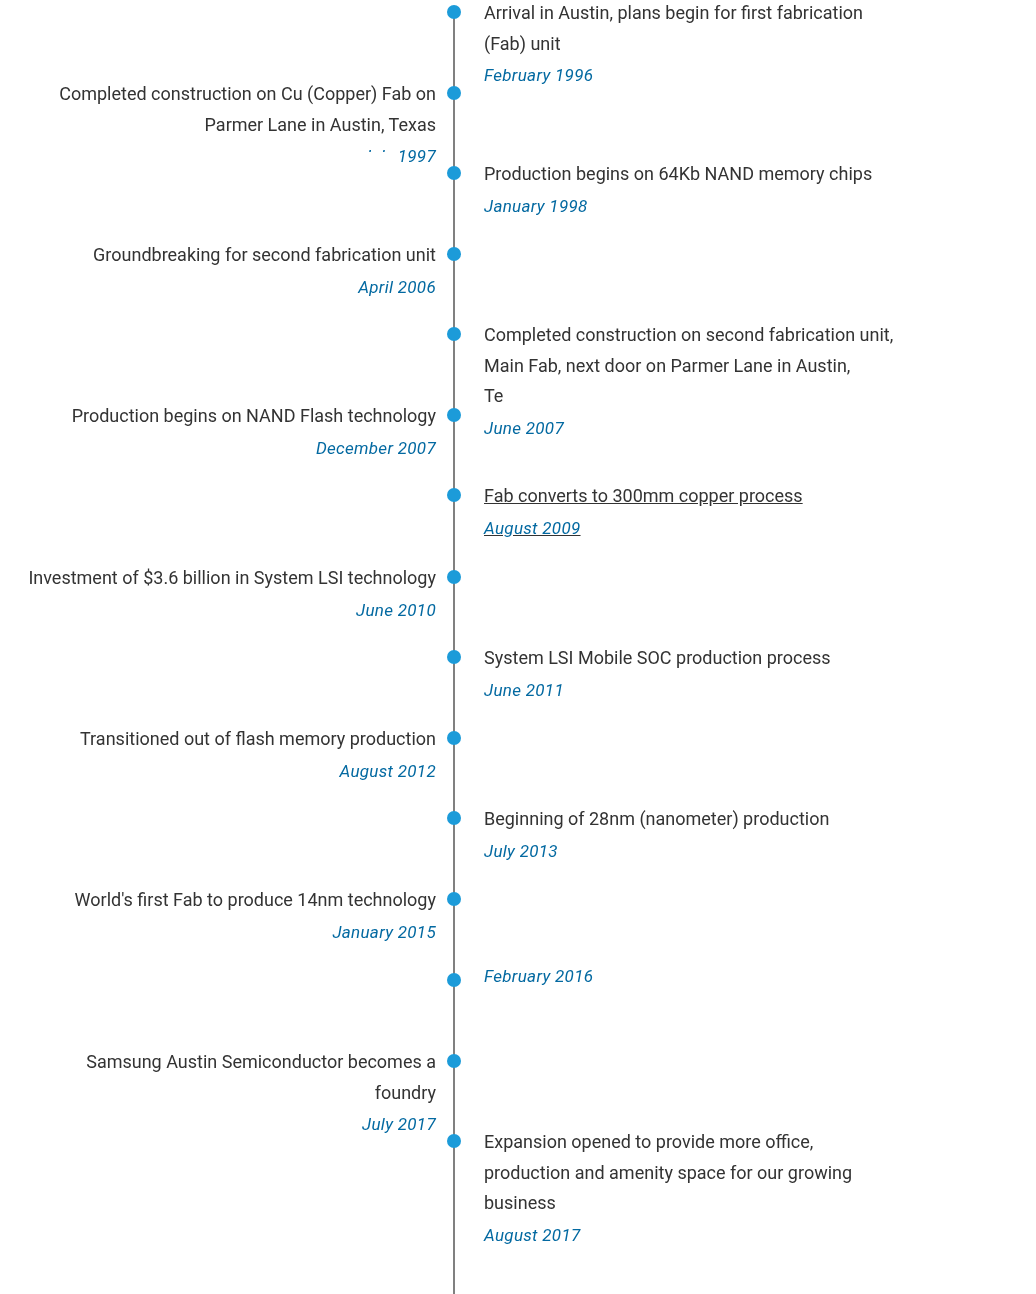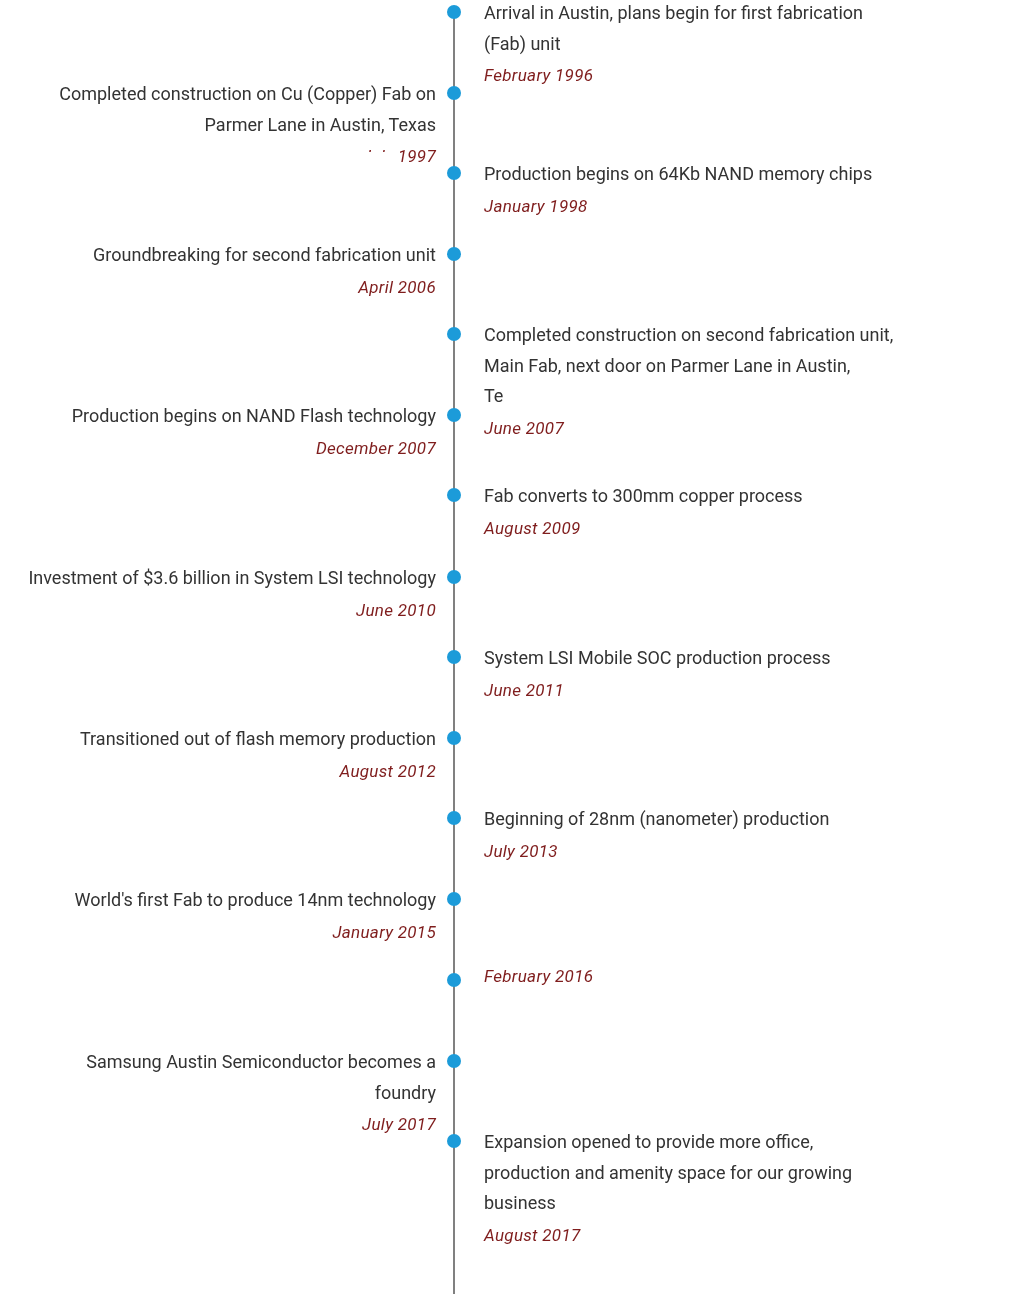--- a/index.html
+++ b/index.html
@@ -56,21 +56,21 @@
   .timeline-title {
     font-size: 18px;
     line-height: 1.7;
     color: #333333;
     font-weight: 400;
     margin-bottom: 6px;
   }
   .timeline-date {
     font-size: 17px;
     font-style: italic;
-    color: #7f1d1d;
+    color: #0369a1;
     font-weight: 400;
     letter-spacing: 0.3px;
   }
   .whitebox {
     position: absolute;
     background: #fff;
     z-index: 3;
   }
 </style>
 </head>
@@ -116,21 +116,21 @@
       </div>
       <div class="timeline-item" style="top: 408px;">
         <div class="timeline-dot" style="top: 0px;"></div>
         <div class="timeline-content left" style="top: -7px;">
           <div class="timeline-title">Production begins on NAND Flash technology</div>
           <div class="timeline-date">December 2007</div>
         </div>
       </div>
       <div class="timeline-item" style="top: 488px;">
         <div class="timeline-dot" style="top: 0px;"></div>
-        <div class="timeline-content right" style="top: -7px;">
+        <div class="timeline-content right" style="top: -7px; text-decoration: underline;">
           <div class="timeline-title">Fab converts to 300mm copper process</div>
           <div class="timeline-date">August 2009</div>
         </div>
       </div>
       <div class="timeline-item" style="top: 570px;">
         <div class="timeline-dot" style="top: 0px;"></div>
         <div class="timeline-content left" style="top: -7px;">
           <div class="timeline-title">Investment of $3.6 billion in System LSI technology</div>
           <div class="timeline-date">June 2010</div>
         </div>

